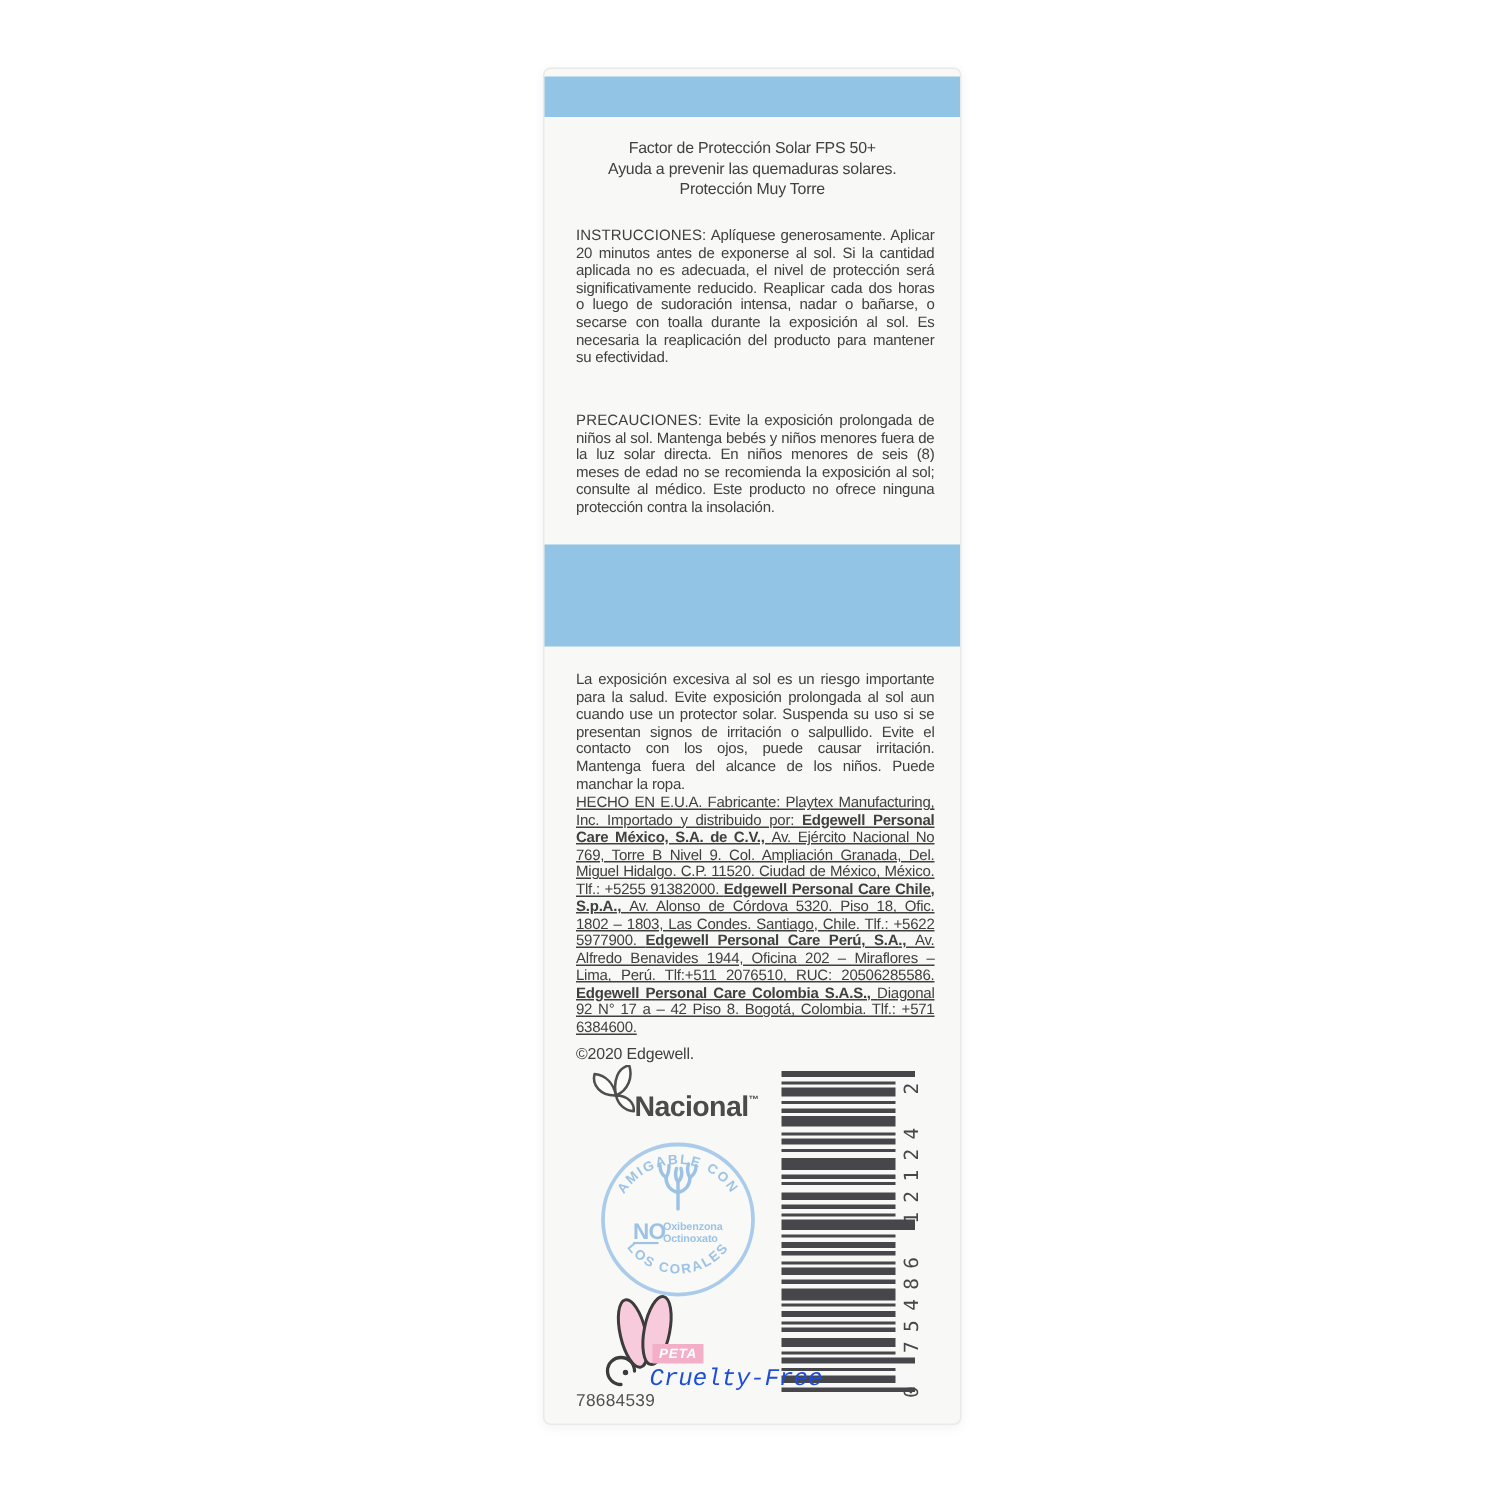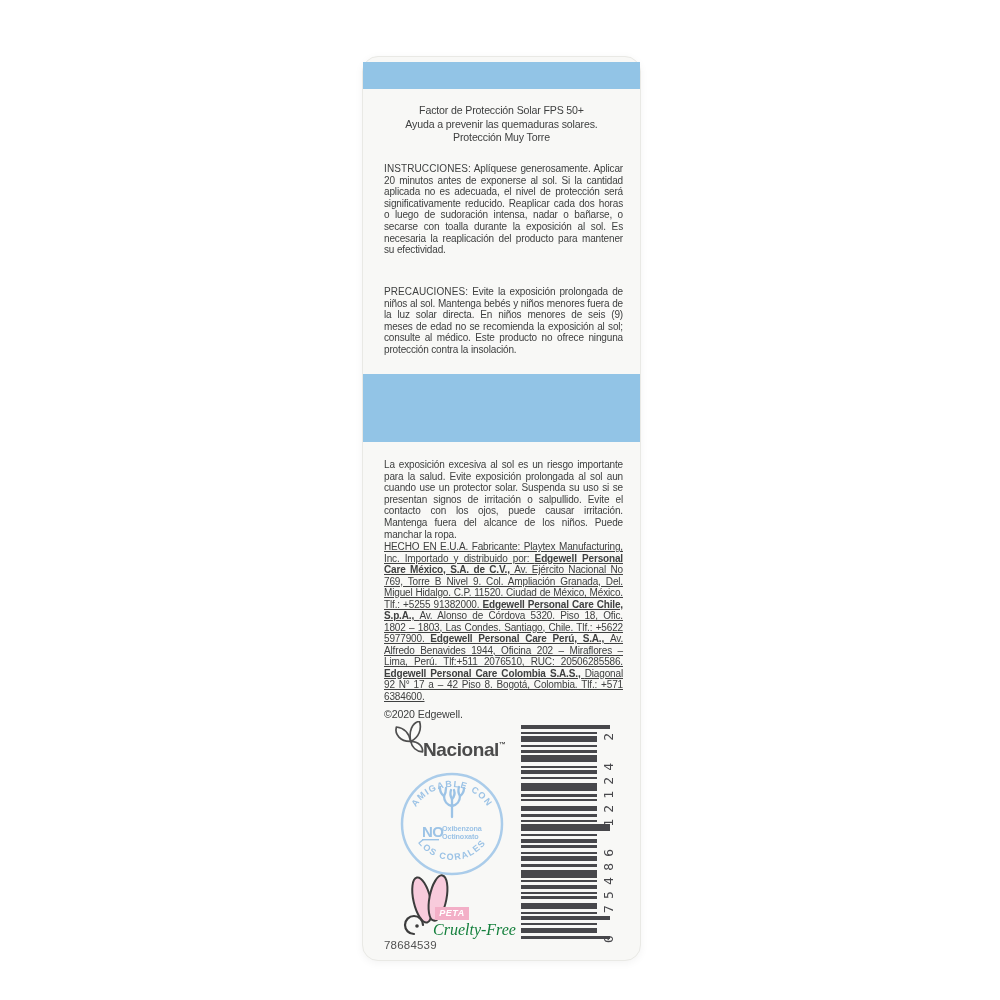--- a/index.html
+++ b/index.html
@@ -5,23 +5,22 @@
   html,body { margin:0; padding:0; }
   body {
     width:1000px; height:1000px; position:relative; overflow:hidden;
     background:#ffffff;
     font-family:"Liberation Sans", sans-serif;
     color:#3F4040;
   }
   .box {
     position:absolute; left:362px; top:45px; width:277px; height:903px;
     background:#F8F8F6;
-    border:1px solid #E9E9E5; border-radius:16px;
+    border:1px solid #E9E9E5; border-radius:5px;
     box-shadow:0 2px 8px rgba(0,0,0,0.05);
-    margin-top:11px;
   }
   .band { position:absolute; left:0; right:0; background:#92C4E6; }
   .band-top { top:5px; height:27px; }
   .band-mid { top:317px; height:68px; }
 
   .header {
     position:absolute; top:47px; left:16px; right:16px;
     text-align:center; font-size:10.6px; line-height:13.6px; letter-spacing:-0.15px;
   }
   .para {
@@ -64,41 +63,41 @@
 
   .peta { position:absolute; left:26px; top:816px; width:220px; height:78px; }
   .peta svg { position:absolute; left:0; top:0; }
   .peta-box {
     position:absolute; left:46px; top:34px; width:34px; height:13px;
     background:#F3AFC7; color:#ffffff; font-size:9px; font-weight:bold; font-style:italic;
     text-align:center; line-height:13px; letter-spacing:0.5px;
   }
   .cruelty {
     position:absolute; left:44px; top:48px;
-    font-family:Liberation Serif, serif; font-style:italic;
-    font-size:16px; color:#15803d;
+    font-family:Liberation Mono, monospace; font-style:italic;
+    font-size:16px; color:#1d4ed8;
   }
   .item-code { position:absolute; top:882px; left:21px; font-size:11.5px; color:#515151; letter-spacing:0.2px; }
 </style>
 </head>
 <body>
 
 <div class="box">
 
   <div class="band band-top"></div>
 
   <div class="header">
     <div>Factor de Protección Solar FPS 50+</div>
     <div>Ayuda a prevenir las quemaduras solares.</div>
     <div>Protección Muy Torre</div>
   </div>
 
   <p class="para" id="instructions"><span class="lbl">INSTRUCCIONES:</span><span> Aplíquese generosamente. Aplicar 20 minutos antes de exponerse al sol. Si la cantidad aplicada no es adecuada, el nivel de protección será significativamente reducido.  Reaplicar cada dos horas o luego de sudoración intensa, nadar o bañarse, o secarse con toalla durante la exposición al sol. Es necesaria la reaplicación del producto para mantener su efectividad.</span></p>
 
-  <p class="para" id="precautions"><span class="lbl">PRECAUCIONES:</span><span> Evite la exposición prolongada de niños al sol.  Mantenga bebés y niños menores fuera de la luz solar directa.  En niños menores de seis (9) meses de edad no se recomienda la exposición al sol; consulte al médico. Este producto no ofrece ninguna protección contra la insolación.</span></p>
+  <p class="para" id="precautions"><span class="lbl">PRECAUCIONES:</span><span> Evite la exposición prolongada de niños al sol.  Mantenga bebés y niños menores fuera de la luz solar directa.  En niños menores de seis (8) meses de edad no se recomienda la exposición al sol; consulte al médico. Este producto no ofrece ninguna protección contra la insolación.</span></p>
 
   <div class="band band-mid"></div>
 
   <p class="para" id="warning">La exposición excesiva al sol es un riesgo importante para la salud. Evite exposición prolongada al sol aun cuando use un protector solar. Suspenda su uso si se presentan signos de irritación o salpullido. Evite el contacto con los ojos, puede causar irritación. Mantenga fuera del alcance de los niños. Puede manchar la ropa.</p>
 
   <p class="para" id="manufacturer"><span>HECHO EN E.U.A. Fabricante: Playtex Manufacturing, Inc. Importado y distribuido por: </span><span class="b">Edgewell Personal Care México, S.A. de C.V., </span><span>Av. Ejército Nacional No 769, Torre B Nivel 9. Col. Ampliación Granada, Del. Miguel Hidalgo. C.P. 11520. Ciudad de México, México. Tlf.: +5255 91382000. </span><span class="b">Edgewell Personal Care Chile, S.p.A., </span><span>Av. Alonso de Córdova 5320.  Piso 18, Ofic. 1802 – 1803, Las Condes. Santiago, Chile. Tlf.: +5622 5977900. </span><span class="b">Edgewell Personal Care Perú, S.A., </span><span>Av. Alfredo Benavides 1944, Oficina 202 – Miraflores – Lima, Perú. Tlf:+511 2076510, RUC: 20506285586. </span><span class="b">Edgewell Personal Care Colombia S.A.S., </span><span>Diagonal 92 N° 17 a – 42 Piso 8. Bogotá, Colombia. Tlf.: +571 6384600.</span></p>
 
   <div class="copyright">©2020 Edgewell.</div>
 
   <div class="brand-row">

